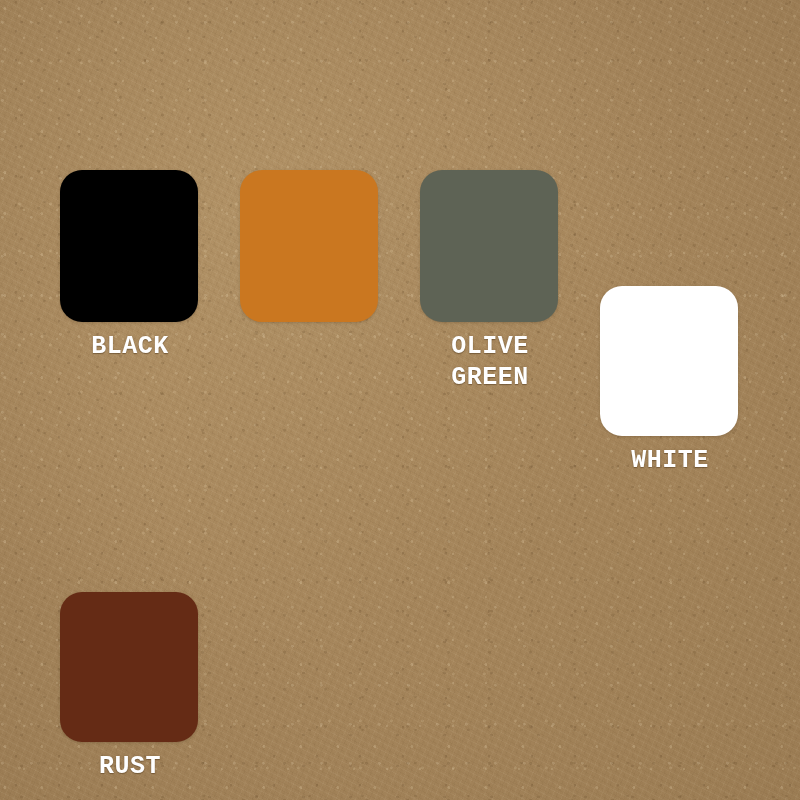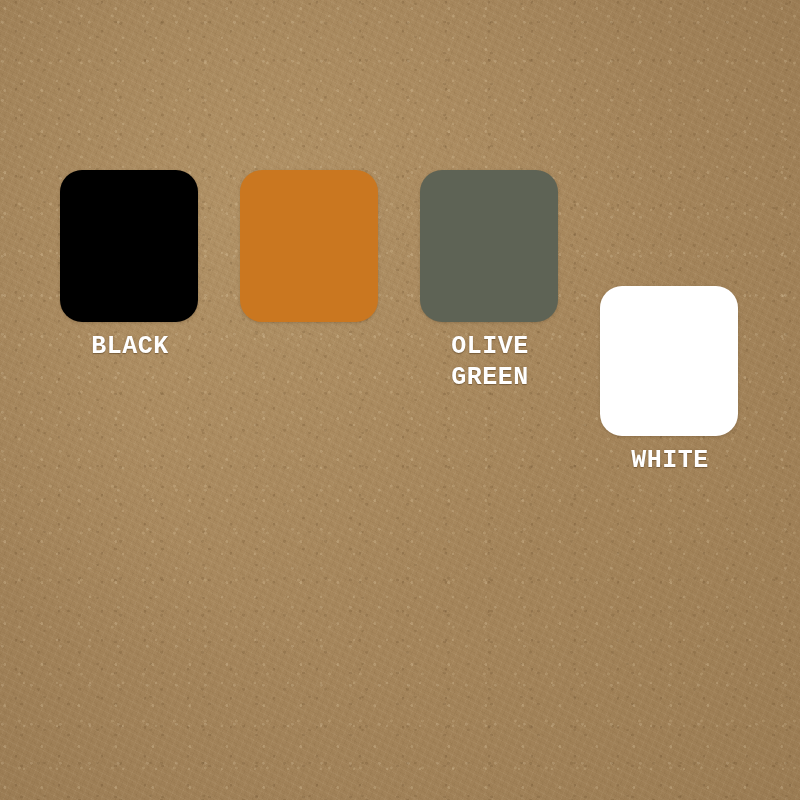--- a/index.html
+++ b/index.html
@@ -135,15 +135,19 @@
 GREEN</div>
     </div>
 
     <div class="swatch-cell row-2">
       <div class="swatch-chip" style="background-color: rgb(255, 255, 255);"></div>
       <div class="swatch-label">WHITE</div>
     </div>
 
 
 
+    <div class="swatch-cell row-2">
+      <div class="swatch-chip" style="background-color: rgb(101, 43, 21);"></div>
+      <div class="swatch-label">RUST</div>
+    </div>
 
   </div>
 </div>
 
 </body></html>

